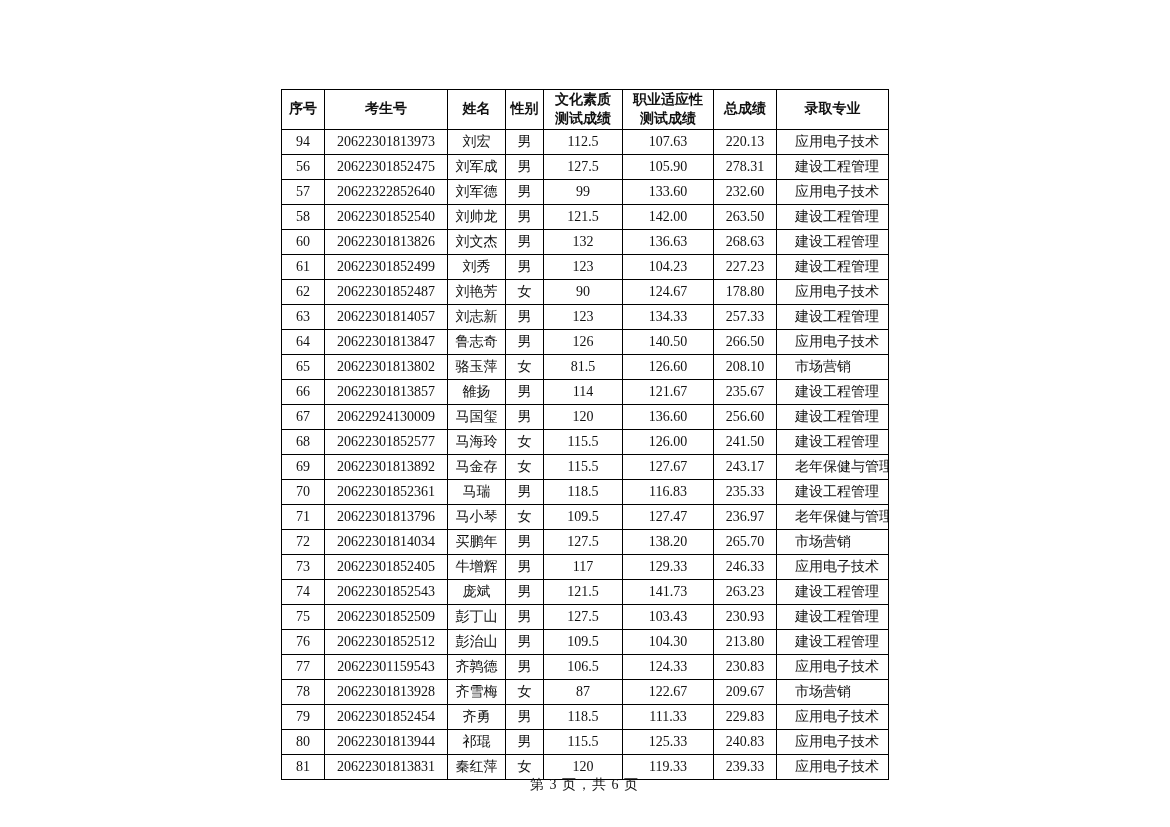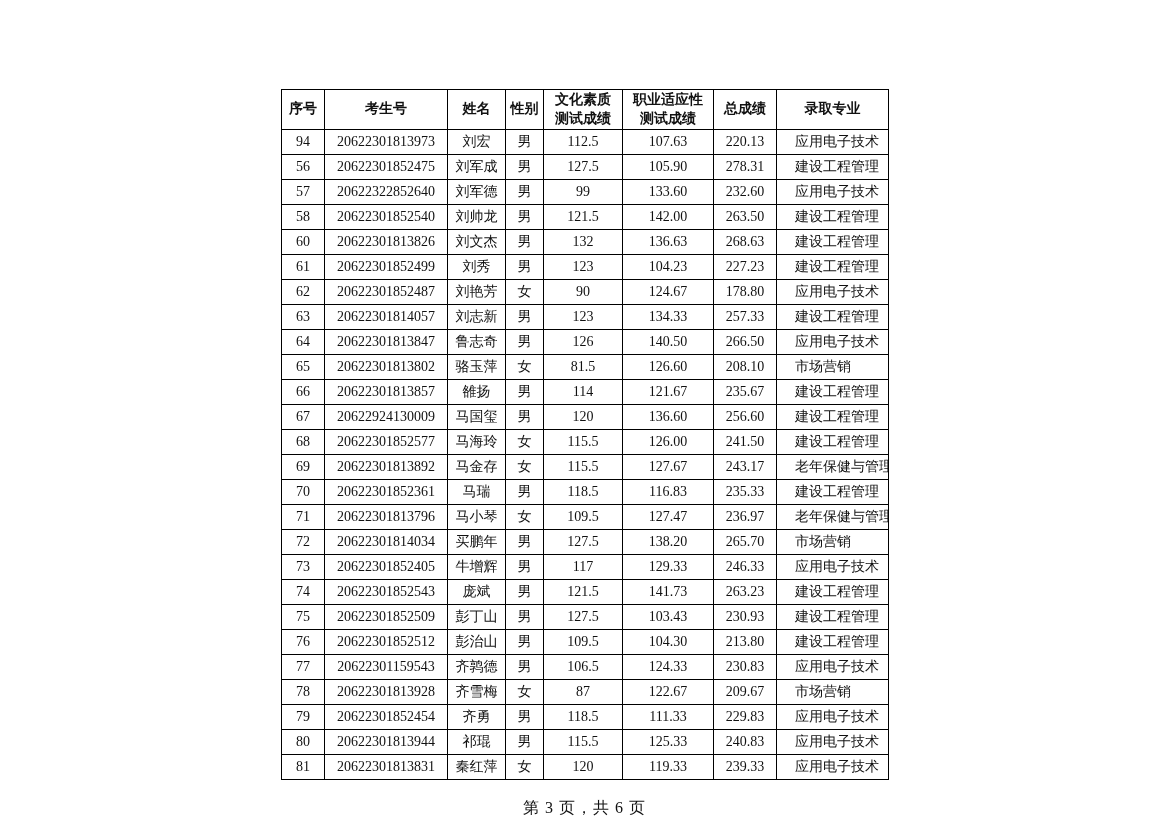--- a/index.html
+++ b/index.html
@@ -53,24 +53,23 @@
   table.score-table td.major {
     text-align: left;
     padding-left: 18px;
   }
   .page-footer {
     position: absolute;
     left: 281px;
     top: 776px;
     width: 607px;
     text-align: center;
-    font-size: 16px;
+    font-size: 14px;
     color: #111111;
     letter-spacing: 1px;
-    margin-top: 22px;
   }
 </style>
 </head>
 <body>
 
 <div class="page">
 
   <div class="table-wrap">
     <table class="score-table">
       <colgroup>

